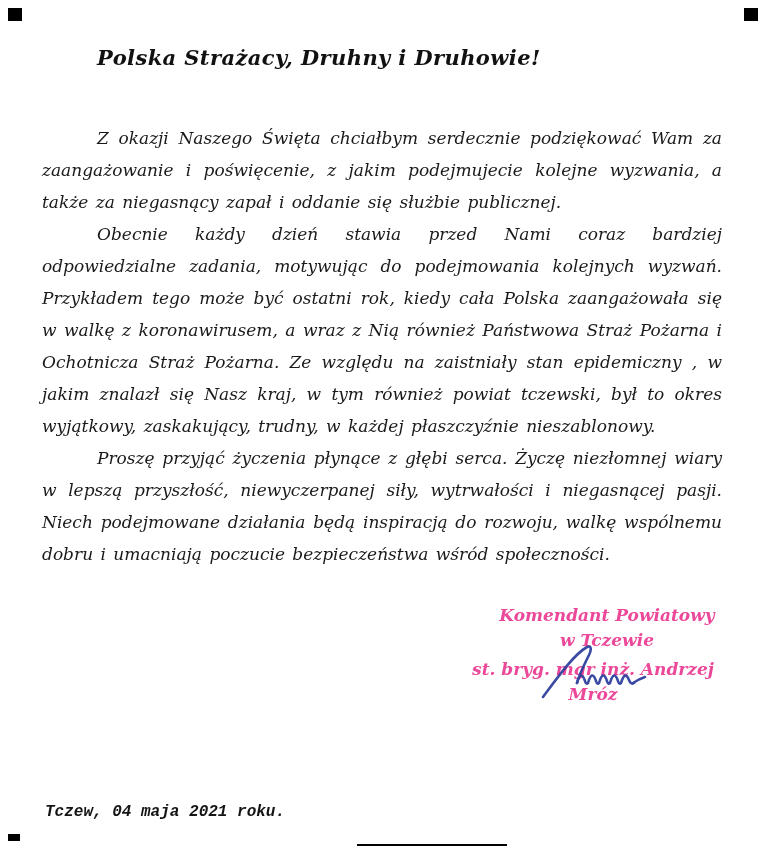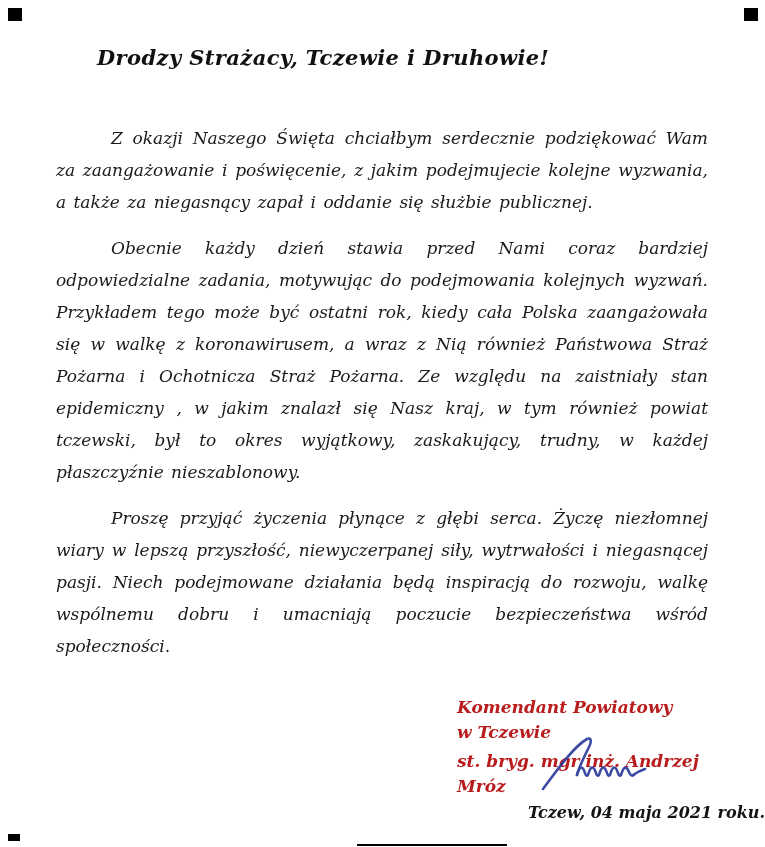--- a/index.html
+++ b/index.html
@@ -40,71 +40,72 @@
   .body-text {
     margin: 52px 43px 0 42px;
     font-size: 17px;
     font-style: italic;
     text-align: justify;
     line-height: 32px;
     color: #1a1a1a;
     word-spacing: 2px;
   }
   .body-text p {
-    margin: 14px;
+    margin: 0;
     text-indent: 55px;
   }
   .signature-block {
     position: relative;
     margin: 33px 0 0 457px;
     width: 300px;
-    text-align: left;
+    text-align: center;
     font-weight: bold;
     font-style: italic;
     font-size: 17px;
     line-height: 25px;
-    color: #b91c1c;
+    color: #ec4899;
   }
   .signature-name {
     margin-top: 4px;
     margin-right: 28px;
   }
   .signature-ink {
     position: absolute;
     left: 72px;
     top: 38px;
     width: 160px;
     height: 62px;
     pointer-events: none;
   }
   .date-line {
     position: absolute;
     top: 803px;
     left: 0;
     width: 100%;
     padding-left: 45px;
     box-sizing: border-box;
-    text-align: right;
+    text-align: left;
     font-style: italic;
     font-weight: bold;
     font-size: 16px;
     color: #141414;
+    font-family: Liberation Mono, monospace;
   }
 </style>
 </head>
 <body>
 
 <div class="page">
 
   <div class="mark mark-tl"></div>
   <div class="mark mark-tr"></div>
   <div class="mark mark-bl"></div>
   <div class="mark mark-bottom-line"></div>
 
-  <div class="heading">Drodzy Strażacy, Tczewie i Druhowie!</div>
+  <div class="heading">Polska Strażacy, Druhny i Druhowie!</div>
 
   <div class="body-text">
     <p>Z okazji Naszego Święta chciałbym serdecznie podziękować Wam za zaangażowanie i poświęcenie, z jakim podejmujecie kolejne wyzwania, a także za niegasnący zapał i oddanie się służbie publicznej.</p>
     <p>Obecnie każdy dzień stawia przed Nami coraz bardziej odpowiedzialne zadania, motywując do podejmowania kolejnych wyzwań. Przykładem tego może być ostatni rok, kiedy cała Polska zaangażowała się w walkę z koronawirusem, a wraz z Nią również Państwowa Straż Pożarna i Ochotnicza Straż Pożarna. Ze względu na zaistniały stan epidemiczny , w jakim znalazł się Nasz kraj, w tym również powiat tczewski, był to okres wyjątkowy, zaskakujący, trudny, w każdej płaszczyźnie nieszablonowy.</p>
     <p>Proszę przyjąć życzenia płynące z głębi serca. Życzę niezłomnej wiary w lepszą przyszłość, niewyczerpanej siły, wytrwałości i niegasnącej pasji. Niech podejmowane działania będą inspiracją do rozwoju, walkę wspólnemu dobru i umacniają poczucie bezpieczeństwa wśród społeczności.</p>
   </div>
 
   <div class="signature-block">
     <div>Komendant Powiatowy</div>
     <div>w Tczewie</div>

